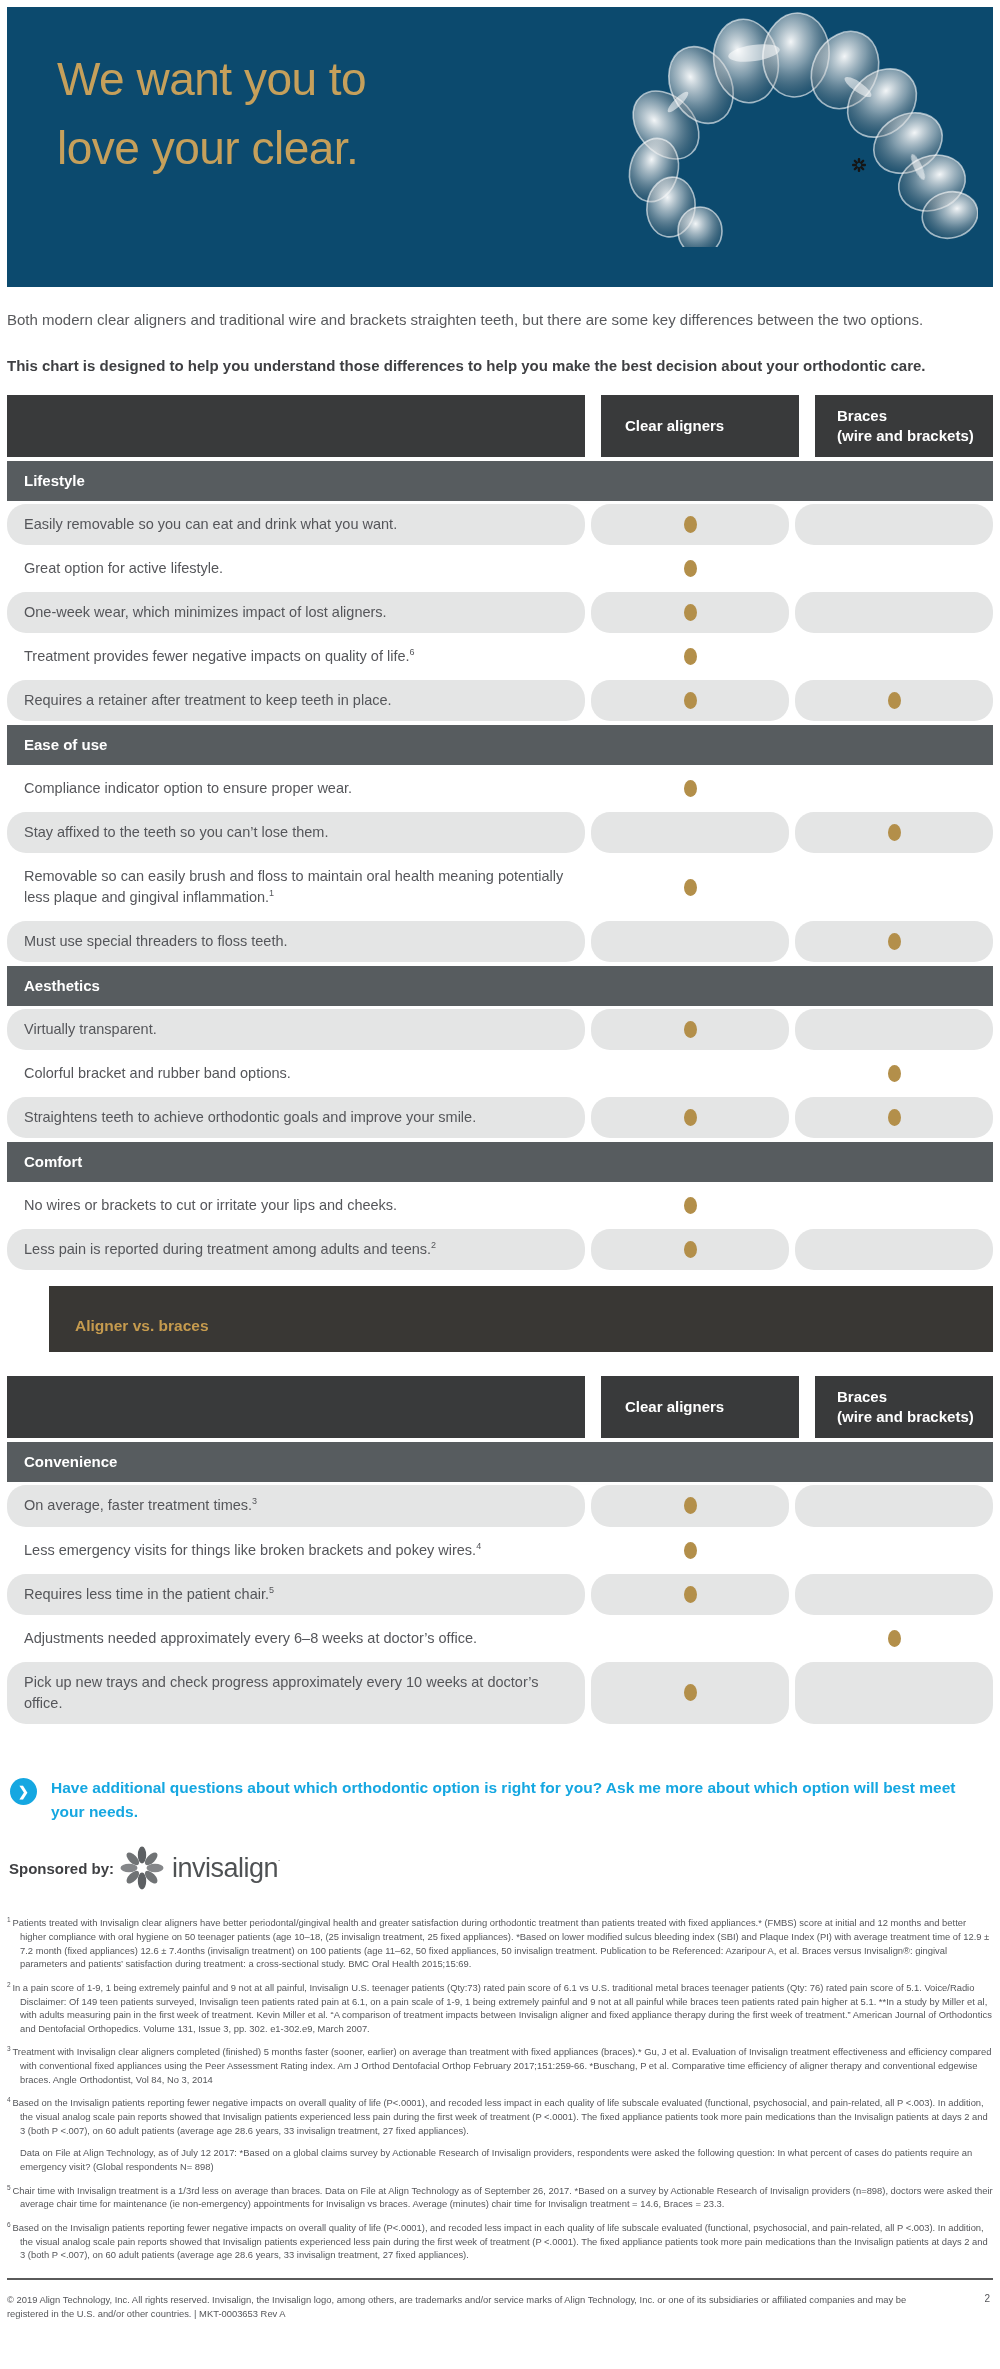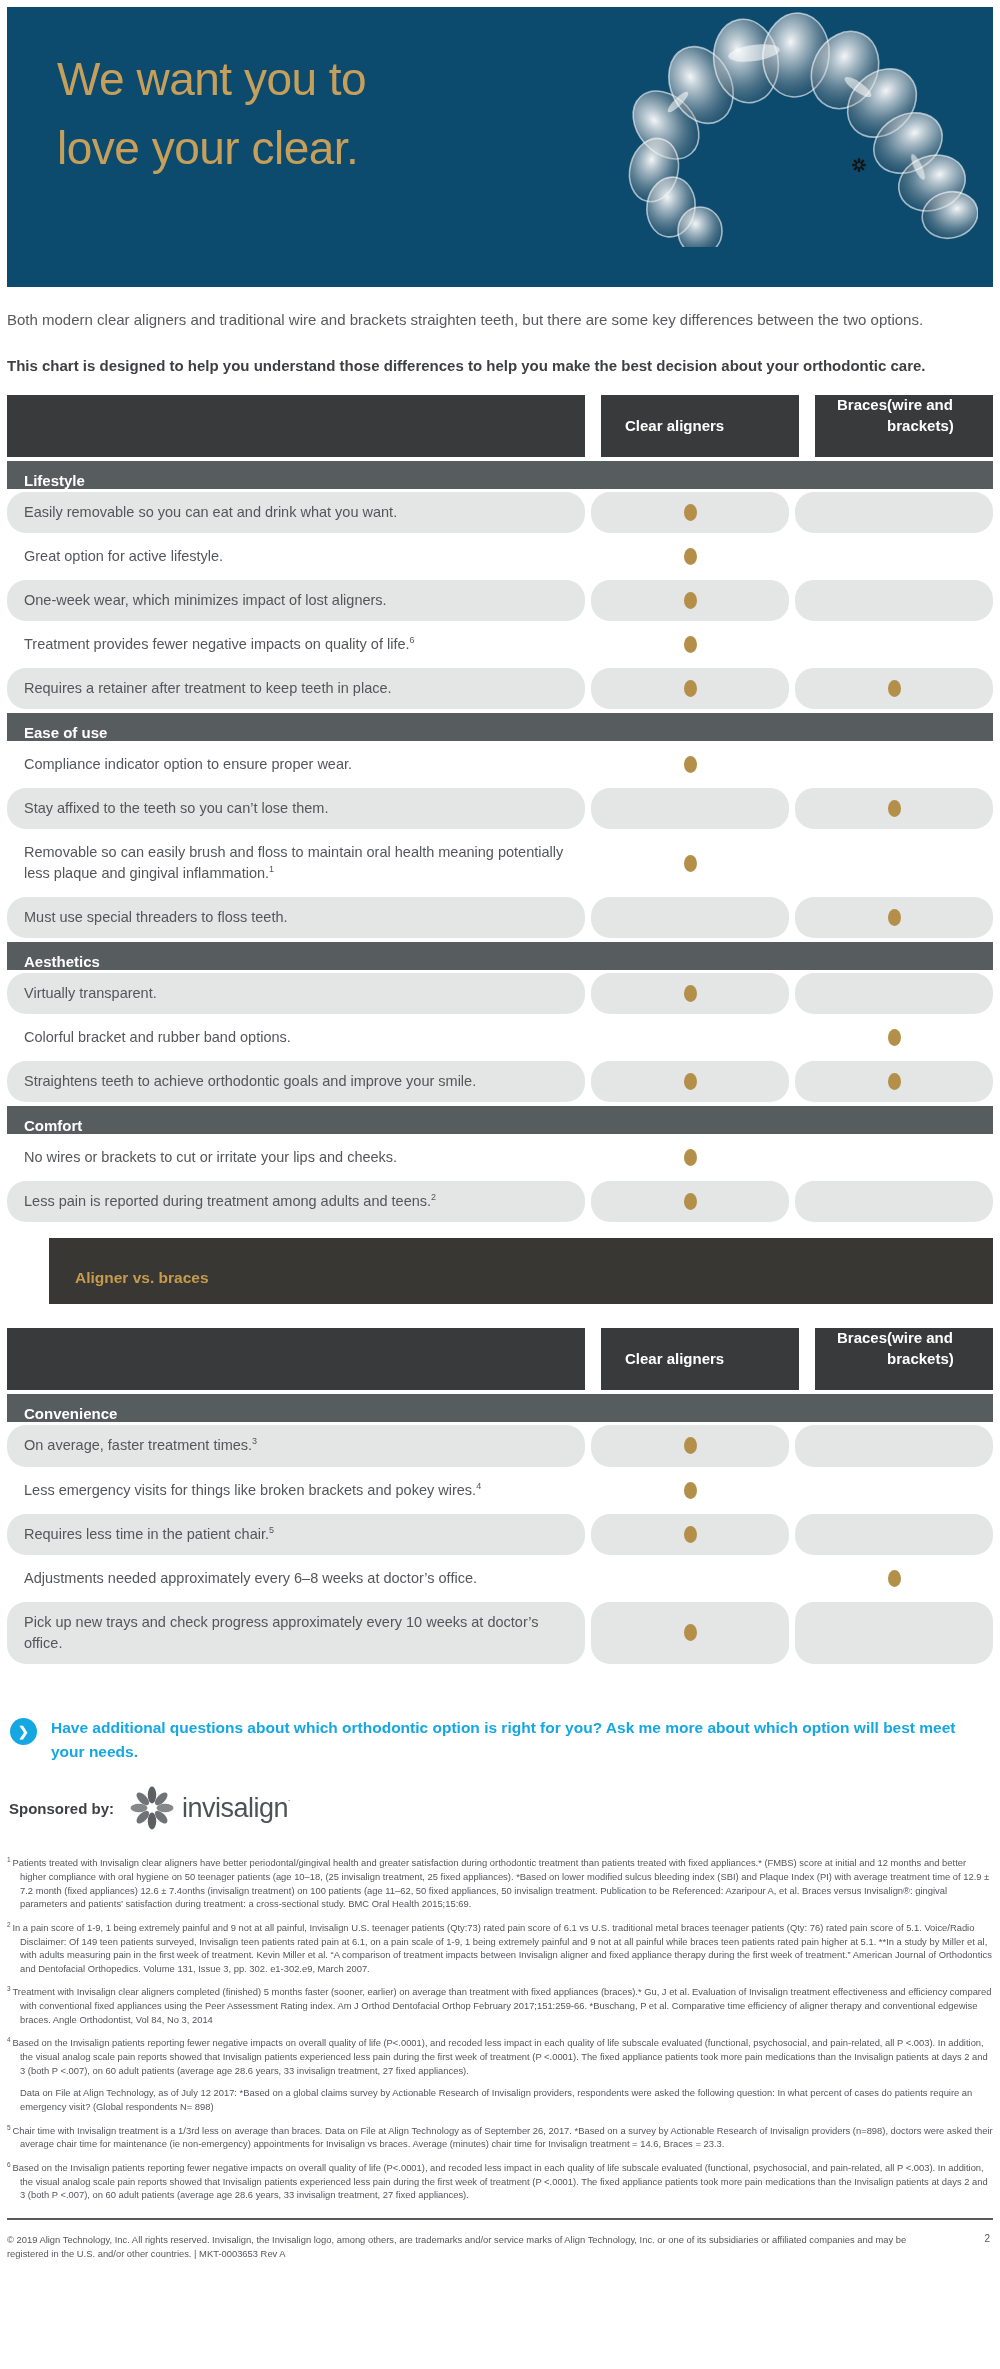--- a/index.html
+++ b/index.html
@@ -45,30 +45,30 @@
     color:#3e3f42;
     width:950px;
   }
 
   
   .comp-table { margin-top:18px; }
   .thead { display:flex; gap:16px; }
   .thead .cell { background:#393a3b; height:62px; }
   .thead .c1 { flex:0 0 578px; }
   .thead .c2 { flex:0 0 198px; display:flex; align-items:center; padding-left:24px; }
-  .thead .c3 { flex:1; display:flex; flex-direction:row; justify-content:center; padding-left:22px; }
+  .thead .c3 { flex:1; display:flex; flex-direction:column; justify-content:center; padding-left:22px; }
   .thead .hlabel { color:#ffffff; font-weight:bold; font-size:15px; line-height:1.35; }
 
   .section-header {
     margin-top:4px; margin-bottom:3px;
     background:#575c5f;
     color:#ffffff;
     font-weight:bold;
     font-size:15px;
-    height:28px;
+    height:40px;
     line-height:40px;
     padding-left:17px;
   }
   .row { display:flex; gap:6px; margin-bottom:3px; }
   .row .cell { background:#ffffff; min-height:40px;border-radius:19px; }
   .row.shaded .cell { background:#e4e5e5; }
   .row .desc {
     flex:0 0 578px;
     display:flex; align-items:center;
     padding:10px 20px 10px 17px;
@@ -101,21 +101,21 @@
     flex:0 0 27px; width:27px; height:27px; border-radius:50%;
     background:#15a7e1; color:#ffffff;
     display:flex; align-items:center; justify-content:center;
     font-size:13px; font-weight:bold; margin-top:2px;
   }
   .callout-text {
     color:#15a7e1; font-weight:bold; font-size:15.5px; line-height:1.6; width:930px;
   }
 
   
-  .sponsor { margin-top:20px; display:flex; align-items:center; gap:16px; padding-left:2px; }
+  .sponsor { margin-top:20px; display:flex; align-items:center; gap:6px; padding-left:2px; }
   .sponsor-label { font-size:15px; font-weight:bold; color:#3e3f42; }
   .brand { display:flex; align-items:center; gap:8px; }
   .brand-name { font-size:27px; color:#4f5254; letter-spacing:-0.5px; font-weight:normal; }
   .brand-name sup { font-size:9px; }
 
   
   .footnotes { margin-top:24px; }
   .footnote {
     font-size:9.4px;
     line-height:1.45;

